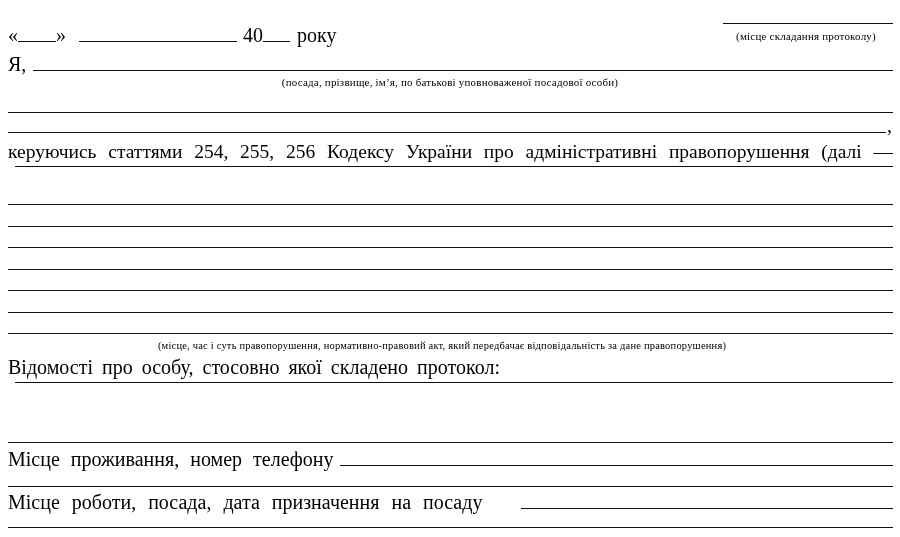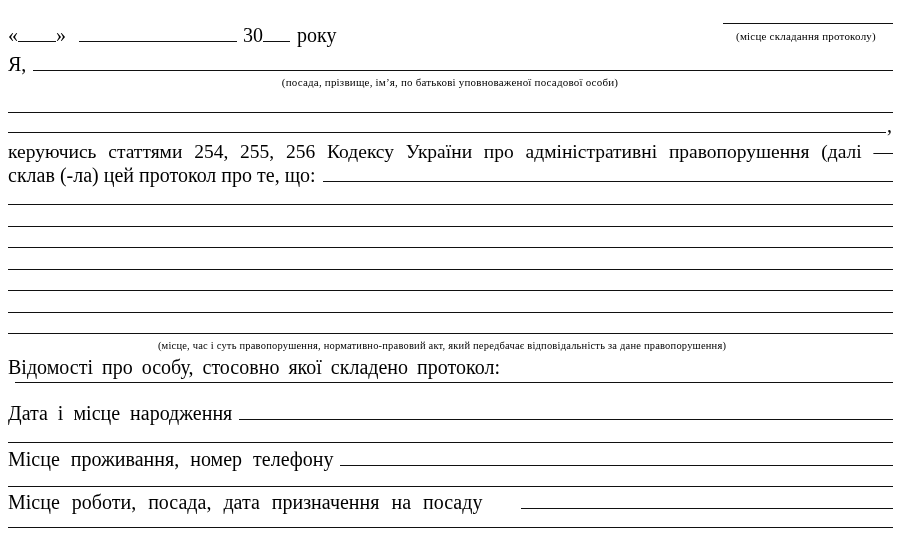--- a/index.html
+++ b/index.html
@@ -58,64 +58,59 @@
 </head>
 <body>
 
 <div class="page">
 
   <div class="row flexrow" style="left:8px; top:12px; width:330px;">
     <span>«</span>
     <span class="db" style="width:38px;"></span>
     <span>»</span>
     <span class="db" style="width:158px; margin-left:13px;"></span>
-    <span style="margin-left:6px;">30</span>
+    <span style="margin-left:6px;">40</span>
     <span class="db" style="width:27px;"></span>
     <span style="margin-left:7px;margin-top:12px;">року</span>
   </div>
 
   <div class="hrule" style="left:723px; right:auto; width:170px; top:23px;"></div>
   <div class="caption" style="left:706px; width:200px; top:30px; text-align:center;">(місце складання протоколу)</div>
 
   <div class="row flexrow" style="left:8px; right:7px; top:53px;">
     <span>Я,</span>
     <div class="fill"></div>
   </div>
   <div class="caption" style="left:0; right:0; top:76px; text-align:center;">(посада, прізвище, ім’я, по батькові уповноваженої посадової особи)</div>
 
   <div class="hrule" style="top:112px;"></div>
   <div class="hrule" style="top:132px; right:14px;"></div>
   <span class="row" style="left:887px; top:114px;">,</span>
 
   <div class="row legal" style="left:8px; width:885px; top:141px;">керуючись статтями 254, 255, 256 Кодексу України про адміністративні правопорушення (далі — КУпАП),</div>
   <div class="row flexrow" style="left:8px; right:7px; top:164px;">
-    <span>склав (-ла) цей протокол про те, що:</span>
     <div class="fill"></div>
   </div>
 
   <div class="hrule" style="top:204px;"></div>
   <div class="hrule" style="top:226px;"></div>
   <div class="hrule" style="top:247px;"></div>
   <div class="hrule" style="top:269px;"></div>
   <div class="hrule" style="top:290px;"></div>
   <div class="hrule" style="top:312px;"></div>
   <div class="hrule" style="top:333px;"></div>
 
   <div class="caption" style="left:0; right:16px; top:339px; text-align:center; font-size:10.5px;">(місце, час і суть правопорушення, нормативно-правовий акт, який передбачає відповідальність за дане правопорушення)</div>
 
   <div class="row" style="left:8px; top:356px; word-spacing:4px;">Відомості про особу, стосовно якої складено протокол:</div>
 
   <div class="row flexrow" style="left:8px; right:7px; top:380px;">
     <div class="fill"></div>
   </div>
 
-  <div class="row flexrow" style="left:8px; right:7px; top:402px;">
-    <span style="word-spacing:5px;">Дата і місце народження</span>
-    <div class="fill"></div>
-  </div>
   <div class="hrule" style="top:442px;"></div>
 
   <div class="row flexrow" style="left:8px; right:7px; top:448px;">
     <span style="word-spacing:6px;">Місце проживання, номер телефону</span>
     <div class="fill"></div>
   </div>
   <div class="hrule" style="top:486px;"></div>
 
   <div class="row flexrow" style="left:8px; right:7px; top:491px;gap:32px;">
     <span style="word-spacing:7px;">Місце роботи, посада, дата призначення на посаду</span>

